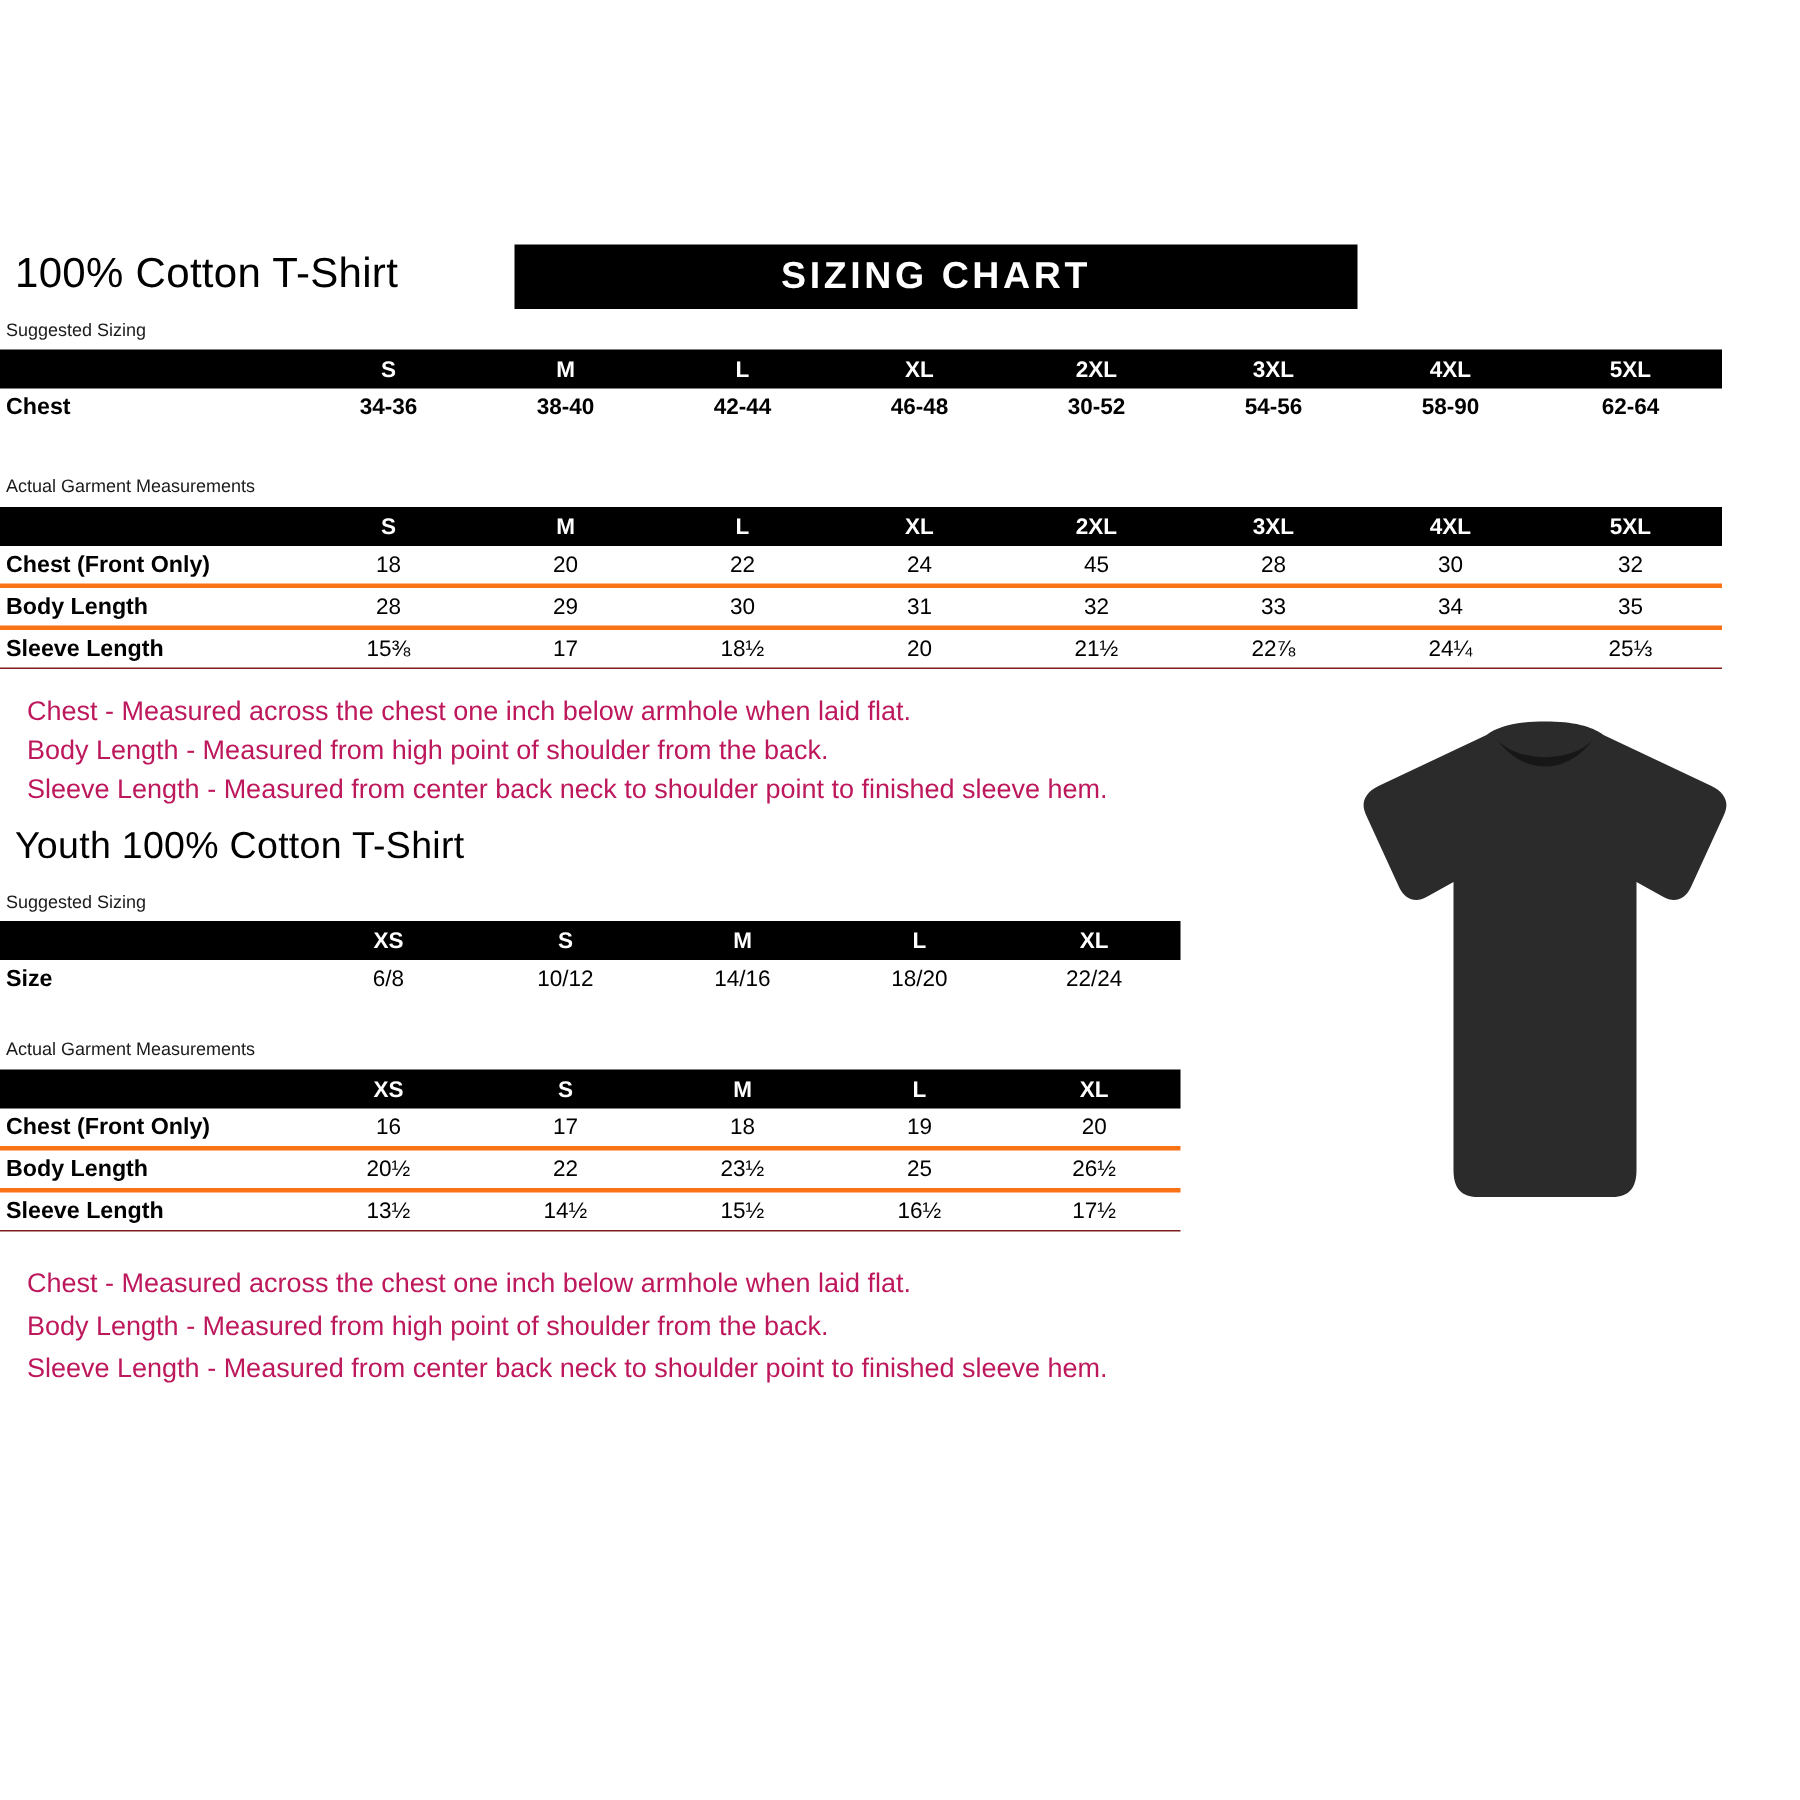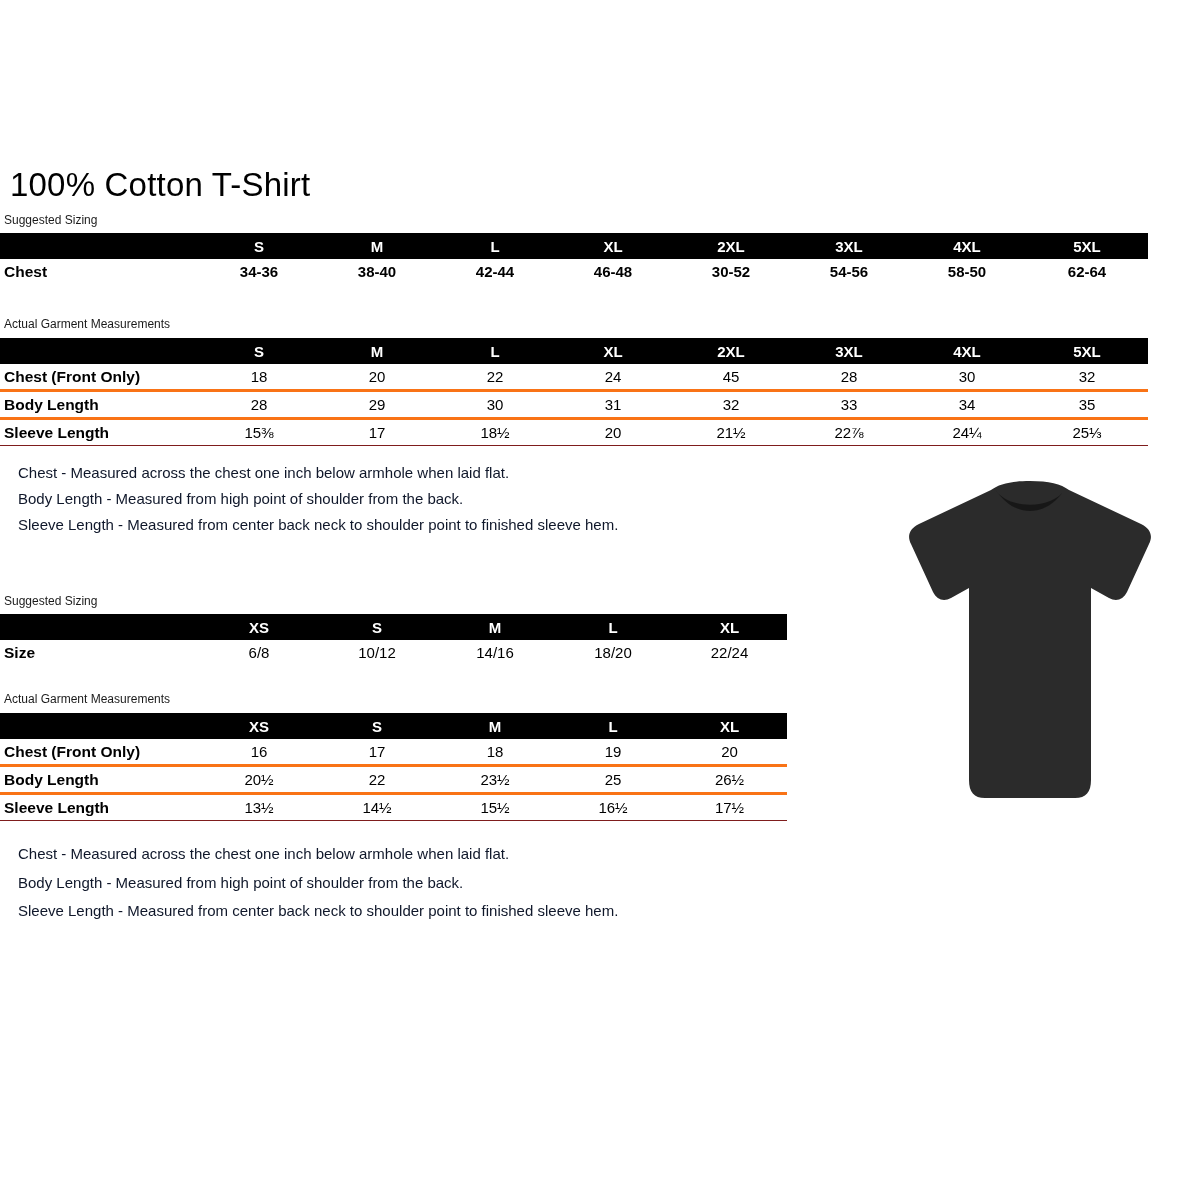--- a/index.html
+++ b/index.html
@@ -20,21 +20,21 @@
     left: 0; top: 0;
     width: 1200px;
     height: 1200px;
   }
 
   
   .adult-title {
     position: absolute;
     left: 10px;
     top: 166px;
-    font-size: 33px;
+    font-size: 28px;
     font-weight: 500;
     letter-spacing: .2px;
     white-space: nowrap;
   }
   .sizing-chart-band {
     position: absolute;
     left: 343px;
     top: 163px;
     width: 562px;
     height: 43px;
@@ -98,22 +98,22 @@
   .ruled tbody tr {
     border-bottom: 3px solid #f97316;
   }
   .ruled tbody tr:last-child {
     border-bottom: 1px solid #7f1d1d;
   }
 
   
   .note {
     position: absolute;
-    font-size: 15px;
-    color: #0f172a;
+    font-size: 18px;
+    color: #be185d;
     white-space: nowrap;
   }
 
   
   .youth-title {
     position: absolute;
     left: 10px;
     top: 550px;
     font-size: 25px;
     font-weight: 500;
@@ -130,20 +130,23 @@
     height: 330px;
   }
 </style>
 </head>
 <body>
 
 <div class="page">
 
   <div class="adult-title">100% Cotton T-Shirt</div>
 
+  <div class="sizing-chart-band">
+    <span>SIZING CHART</span>
+  </div>
 
   <div class="subhead" style="left:4px; top:213px;">Suggested Sizing</div>
 
   <table class="tbl adult-suggested" style="left:0px; top:233px; width:1148px;">
     <colgroup>
       <col style="width:200px">
       <col style="width:118px">
         <col style="width:118px">
         <col style="width:118px">
         <col style="width:118px">
@@ -167,21 +170,21 @@
     </thead>
     <tbody>
       <tr>
         <td class="rowlabel">Chest</td>
         <td>34-36</td>
         <td>38-40</td>
         <td>42-44</td>
         <td>46-48</td>
         <td>30-52</td>
         <td>54-56</td>
-        <td>58-50</td>
+        <td>58-90</td>
         <td>62-64</td>
       </tr>
     </tbody>
   </table>
 
   <div class="subhead" style="left:4px; top:317px;">Actual Garment Measurements</div>
 
   <table class="tbl ruled" style="left:0px; top:338px; width:1148px;">
     <colgroup>
       <col style="width:200px">
@@ -241,20 +244,21 @@
         <td>24¼</td>
         <td>25⅓</td>
       </tr>
     </tbody>
   </table>
 
   <div class="note" style="left:18px; top:464px;">Chest - Measured across the chest one inch below armhole when laid flat.</div>
   <div class="note" style="left:18px; top:490px;">Body Length - Measured from high point of shoulder from the back.</div>
   <div class="note" style="left:18px; top:516px;">Sleeve Length - Measured from center back neck to shoulder point to finished sleeve hem.</div>
 
+  <div class="youth-title">Youth 100% Cotton T-Shirt</div>
 
   <div class="subhead" style="left:4px; top:594px;">Suggested Sizing</div>
 
   <table class="tbl" style="left:0px; top:614px; width:787px;">
     <colgroup>
       <col style="width:200px">
       <col style="width:118px">
         <col style="width:118px">
         <col style="width:118px">
         <col style="width:118px">

